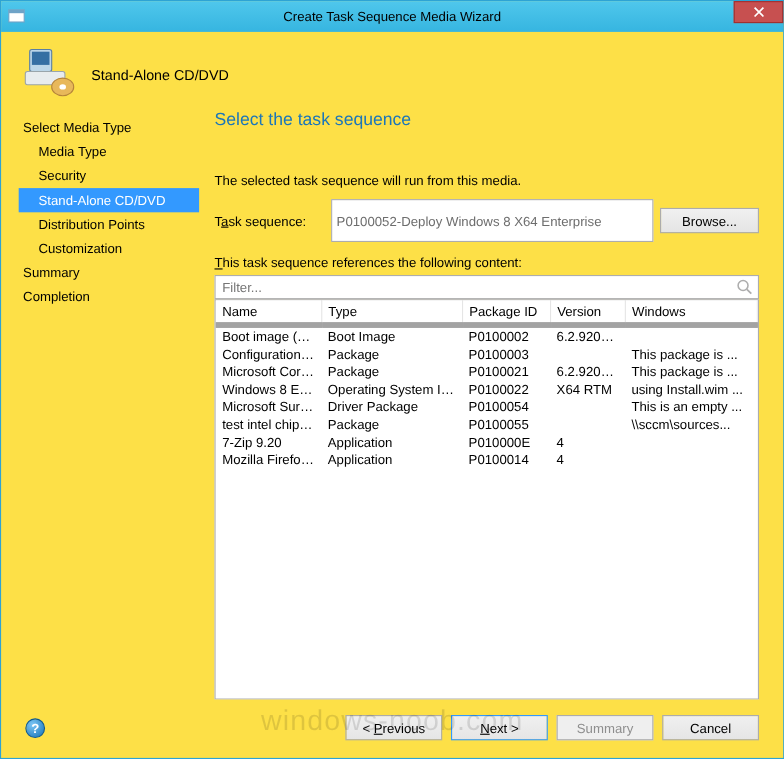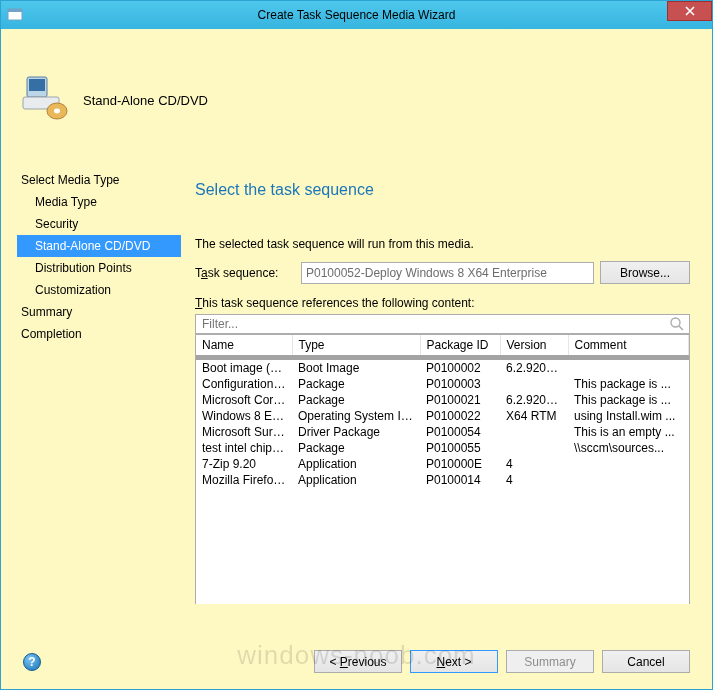--- a/index.html
+++ b/index.html
@@ -9,24 +9,23 @@
     font-size: 12px;
     color: #000;
     background: #fff;
     width: 713px;
     height: 690px;
   }
   .window {
     width: 713px;
     height: 690px;
     border: 1px solid #2da3d4;
-    background: #fef9c3;
+    background: #fde047;
     display: flex;
     flex-direction: column;
-    gap: 32px;
   }
   .titlebar {
     height: 28px;
     background: linear-gradient(#4fc7ec, #36b5e0);
     display: flex;
     align-items: center;
     position: relative;
     padding-left: 6px;
   }
   .titlebar-icon {
@@ -87,21 +86,20 @@
   .nav-selected {
     background:#3399ff;
     color:#fff;
     margin-right:6px;
   }
   .content {
     flex:1;
     padding: 6px 22px 0 8px;
     display:flex;
     flex-direction:column;
-    margin-top:16px;
   }
   .page-heading {
     color:#1b76b9;
     font-size:16px;
     margin-bottom:18px;
   }
   .instr {
     font-size:12px;
     margin: 20px 0 10px 0;
   }
@@ -113,21 +111,21 @@
   .row-lbl {
     width: 100px;
     text-decoration: underline;
     text-decoration-color: transparent;
   }
   .row-lbl .ul {
     text-decoration: underline;
   }
   .ts-input {
     flex:1;
-    height:22px;
+    height:39px;
     border:1px solid #adadad;
     background:#fff;
     padding:2px 4px;
     font-size:12px;
     color:#6d6d6d;
   }
   .btn {
     font-family:inherit;
     font-size:12px;
     height:23px;
@@ -316,21 +314,21 @@
                 <col class="col-pkg">
                 <col class="col-ver">
                 <col class="col-cmt">
           </colgroup>
           <thead>
             <tr>
               <th>Name</th>
               <th>Type</th>
               <th>Package ID</th>
               <th>Version</th>
-              <th>Comment</th>
+              <th>Windows</th>
             </tr>
           </thead>
           <tbody id="tbody">
                 <tr>
                   <td>Boot image (x64)</td>
                   <td>Boot Image</td>
                   <td>P0100002</td>
                   <td>6.2.9200....</td>
                   <td></td>
                 </tr>

